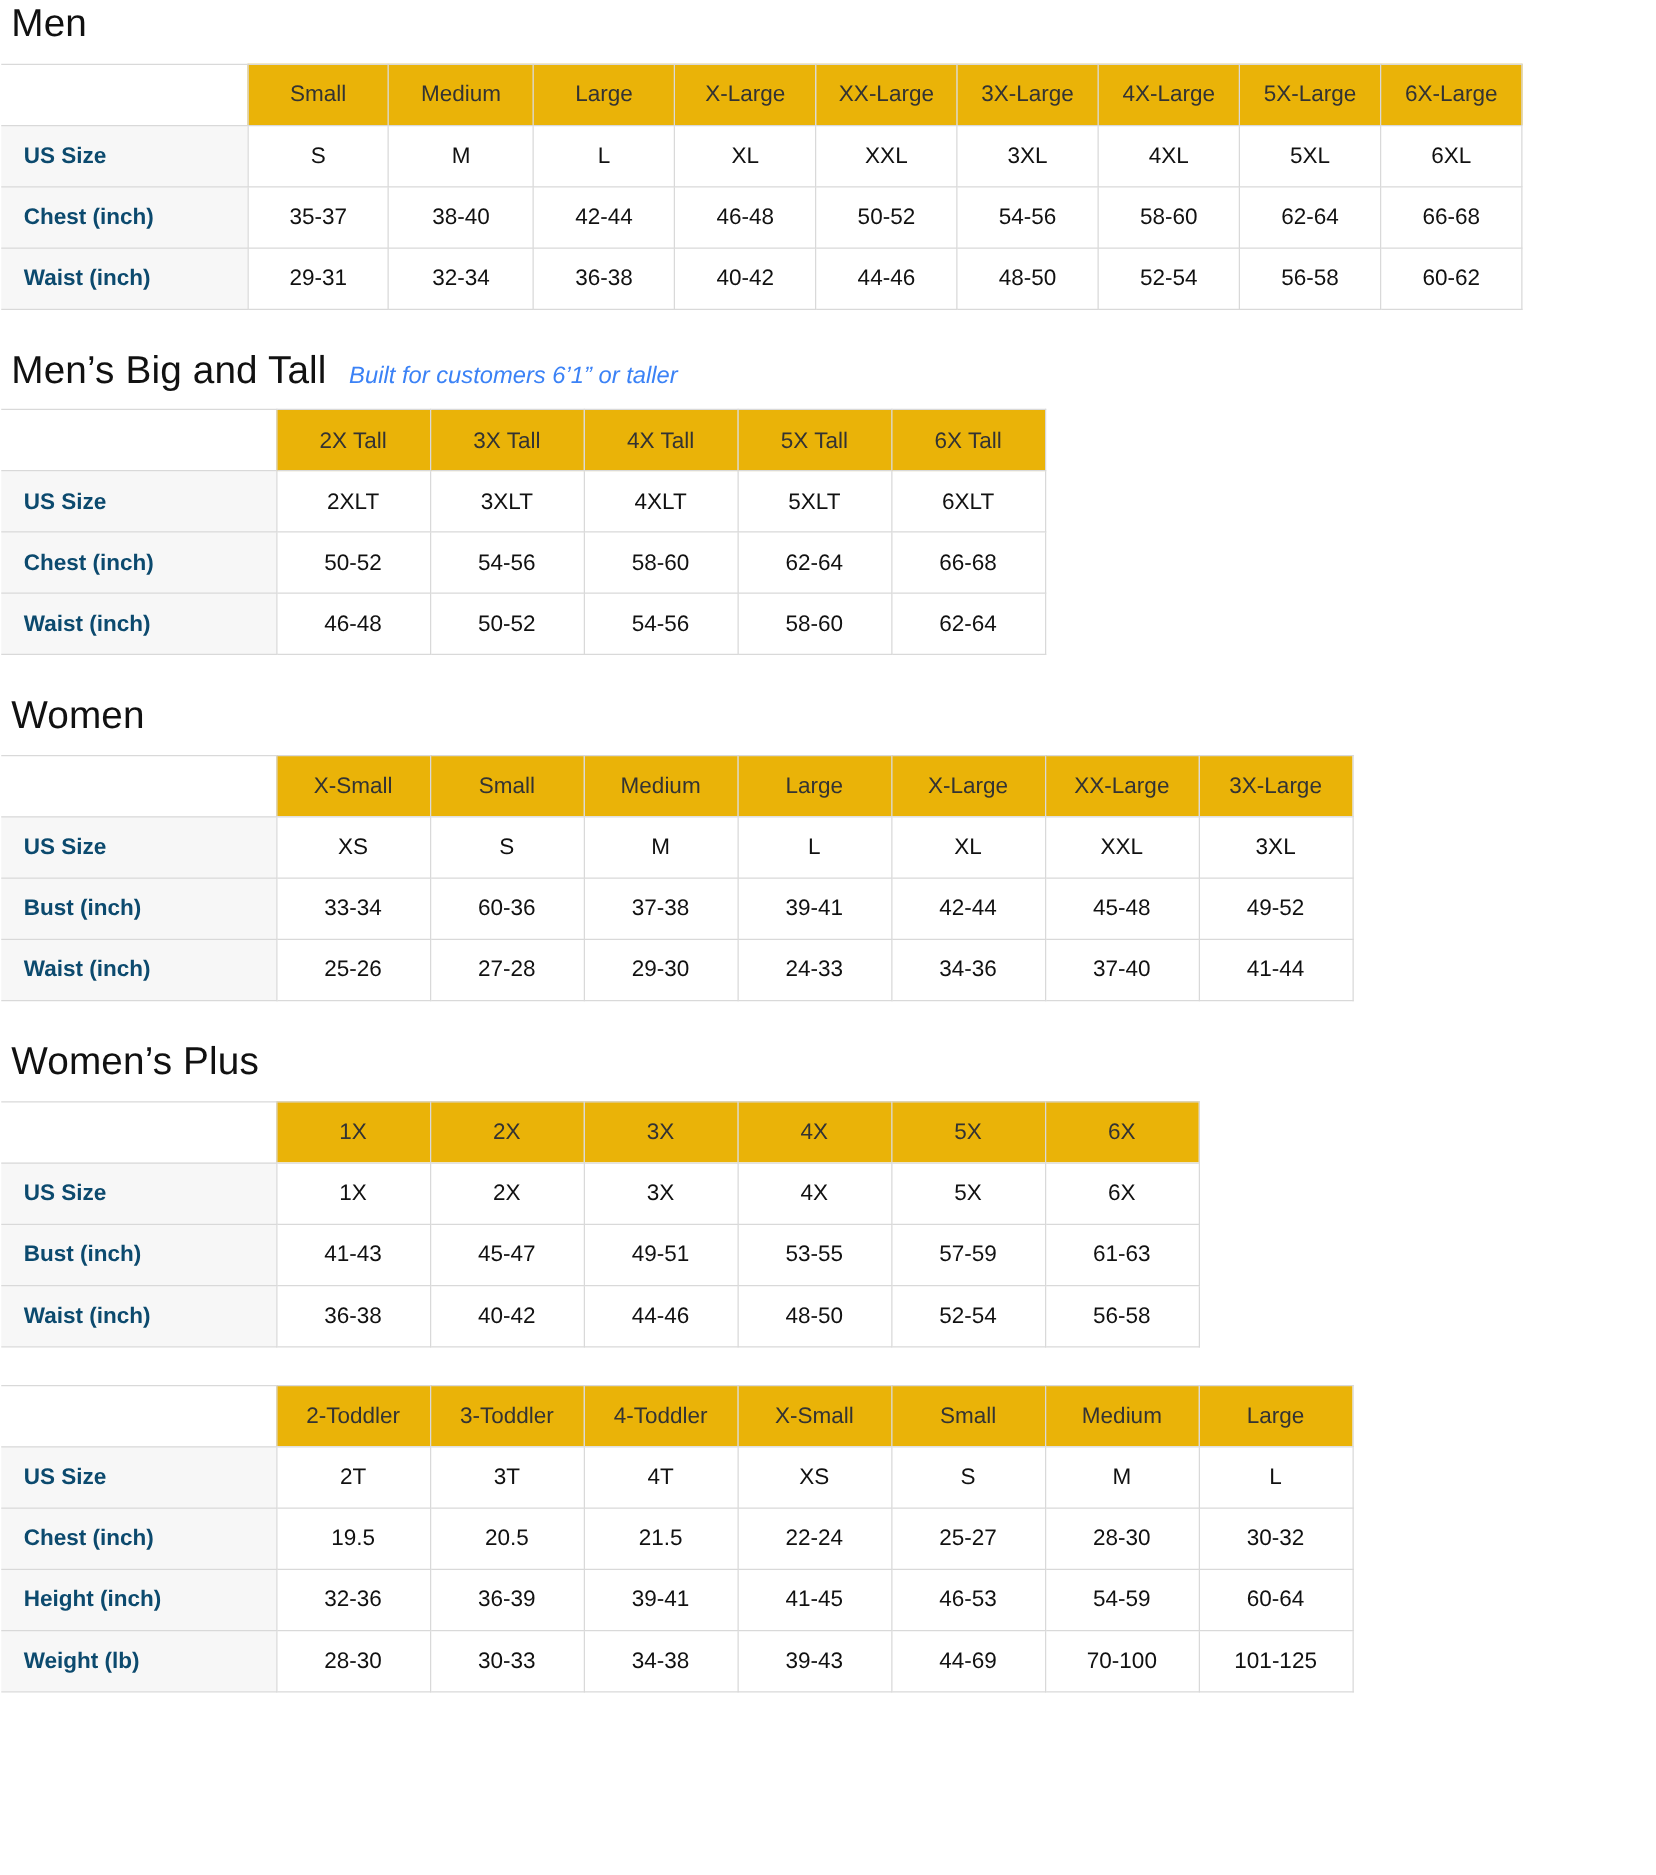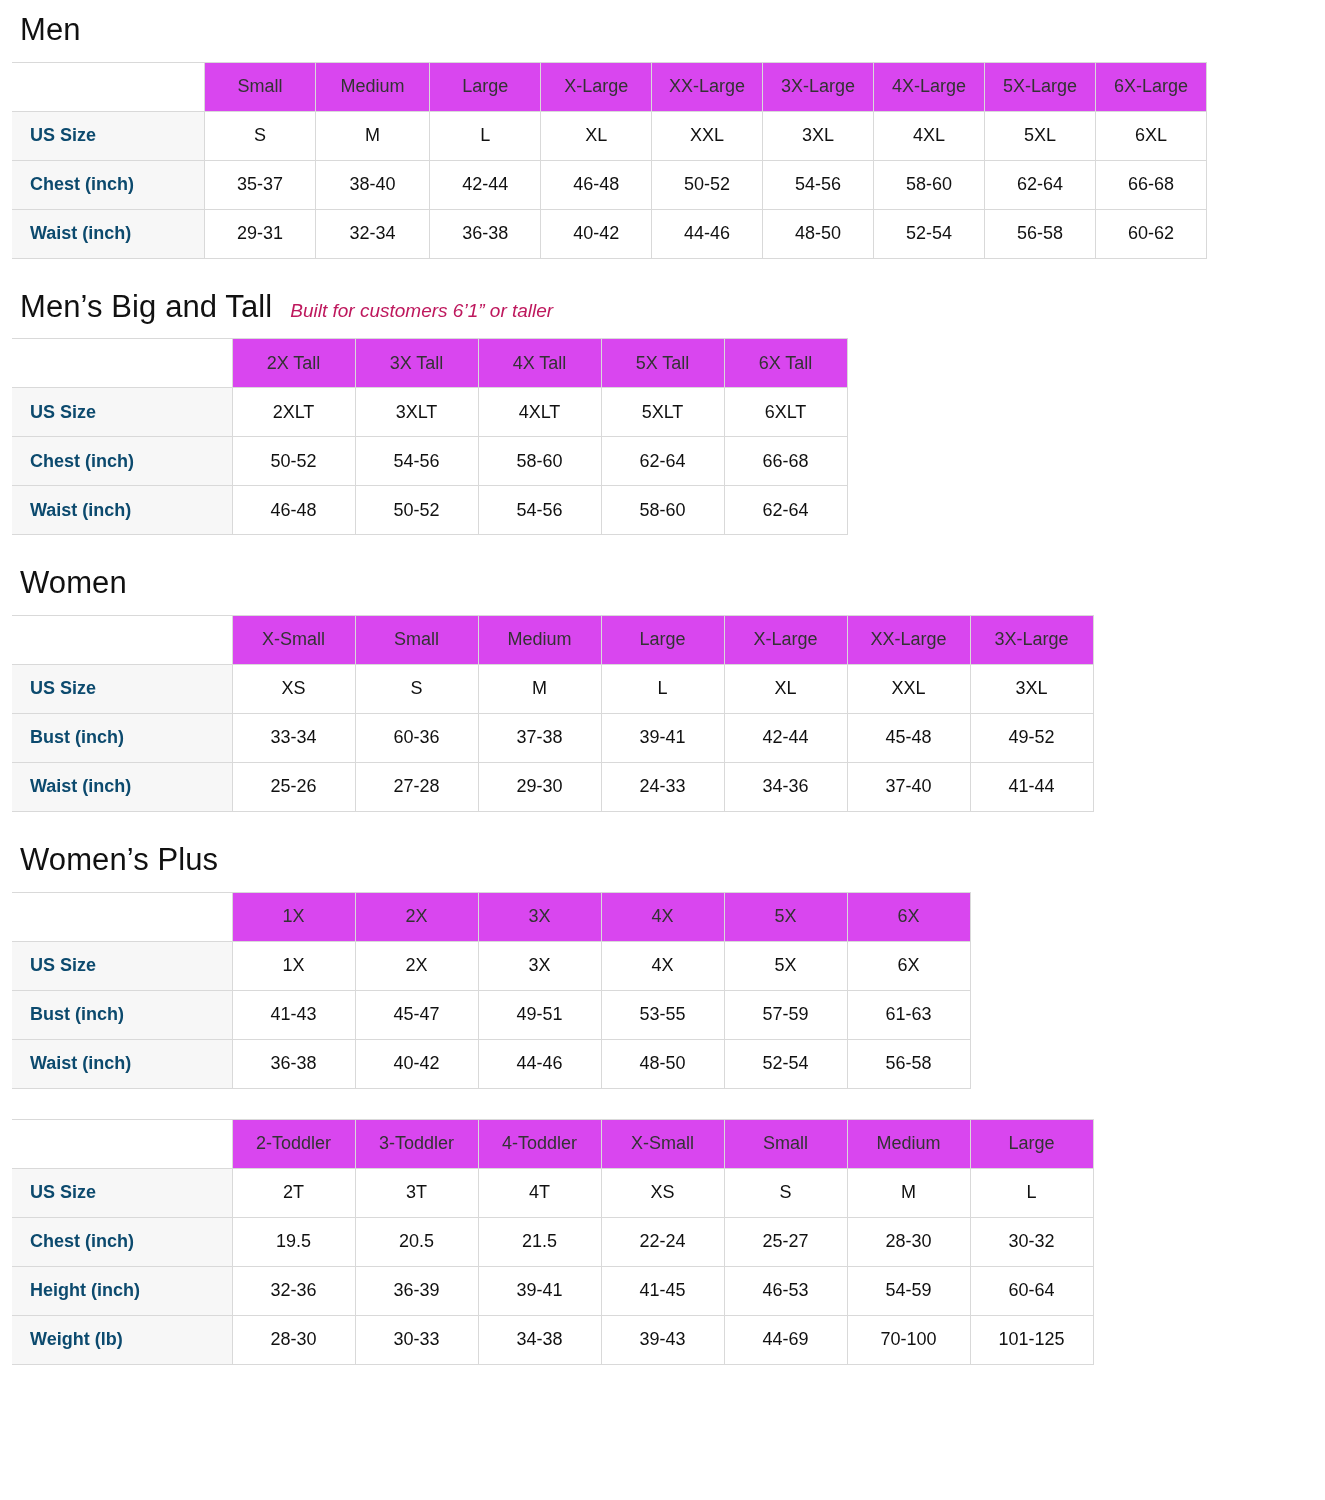--- a/index.html
+++ b/index.html
@@ -9,21 +9,21 @@
   }
   body {
     width: 1325px;
     min-height: 1500px;
     font-family: "Liberation Sans", sans-serif;
     color: #0f1111;
     -webkit-font-smoothing: antialiased;
   }
   .page {
     width: 1219px;
-    padding: 12px;
+    padding: 1px;
     box-sizing: border-box;
   }
   .section {
     margin-bottom: 30px;
   }
   .section-head {
     display: flex;
     align-items: baseline;
     gap: 18px;
     padding-left: 8px;
@@ -32,39 +32,39 @@
   .section-title {
     font-size: 31px;
     font-weight: 400;
     line-height: 1.15;
     color: #111111;
     letter-spacing: 0.1px;
   }
   .section-note {
     font-size: 19px;
     font-style: italic;
-    color: #be185d;
+    color: #3b82f6;
   }
   table.size-table {
     border-collapse: collapse;
     table-layout: fixed;
     font-size: 18px;
   }
   table.size-table td, table.size-table th {
     border: 1px solid #d9d9d9;
     height: 49px;
     text-align: center;
     vertical-align: middle;
     padding: 0 6px;
     font-weight: 400;
     color: #111111;
     box-sizing: border-box;
   }
   table.size-table thead td {
-    background: #d946ef;
+    background: #eab308;
     color: #333333;
     font-size: 18px;
   }
   table.size-table thead td.corner {
     background: #ffffff;
     border-left: none;
   }
   table.size-table tbody td.rowhead {
     background: #f7f7f7;
     text-align: left;

